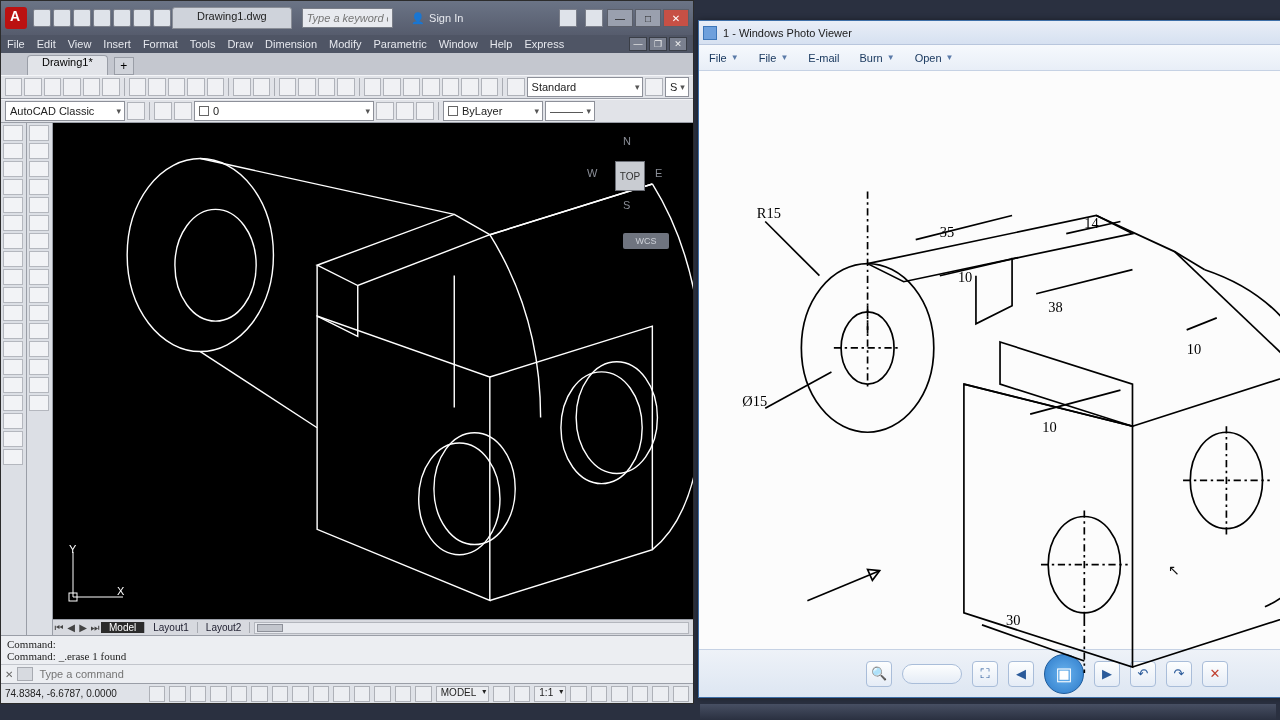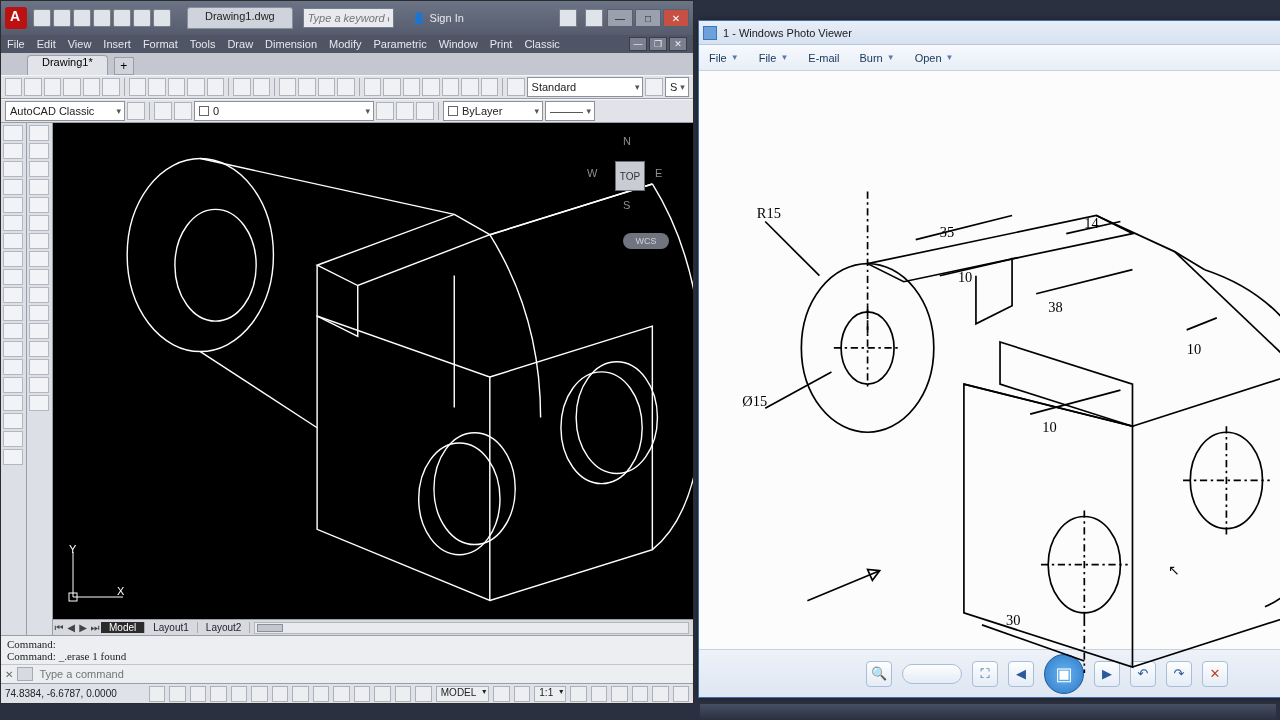--- a/index.html
+++ b/index.html
@@ -11,22 +11,22 @@
   position: absolute; left: 0; top: 0; width: 694px; height: 704px;
   background: #4b5160; border: 1px solid #2c2c2c; display: flex; flex-direction: column;
 }
 .acad-title { height: 34px; background: linear-gradient(#6b7486,#565c6d);
   display: flex; align-items: center; padding: 0 4px; }
 .acad-logo { width: 22px; height: 22px; background: #b11; border-radius: 3px; margin-right: 6px;
   position: relative; }
 .acad-logo::after { content:"A"; color:#fff; font-weight:bold; position:absolute; left:5px; top:1px; font-size:14px;}
 .qat { display:flex; gap:2px; }
 .qat .ic { width:18px; height:18px; background:#dfe3ea; border:1px solid #7b7f8a; border-radius:2px;}
-.doc-tab { margin-left:16px; height:22px; background:#cfd3db; border:1px solid #8a8e97;
-  font-size:11px; padding:2px 17px; color:#222; border-radius:3px 3px 0 0;}
+.doc-tab { margin-left:1px; height:22px; background:#cfd3db; border:1px solid #8a8e97;
+  font-size:11px; padding:2px 24px; color:#222; border-radius:3px 3px 0 0;}
 .search-kw { margin-left:10px; flex:1; max-width:150px; }
 .search-kw input { width:100%; height:20px; font-size:11px; font-style:italic;
   background:#e8eaef; border:1px solid #7a7e88; padding:0 4px; color:#555;}
 .signin { margin-left:18px; display:flex; align-items:center; gap:4px; font-size:11px; color:#e8eaef;}
 .title-spacer { flex:1; }
 .win-btns { display:flex; gap:2px; }
 .win-btns span { width:26px; height:18px; background:#9aa0ae; border:1px solid #5b5f6a;
   display:flex; align-items:center; justify-content:center; font-size:10px; color:#222;}
 .win-btns .cl { background:#c75045; color:#fff;}
 .menubar { height:18px; background:#4f5565; color:#e6e8ee; font-size:11px;
@@ -57,21 +57,21 @@
 .canvas { flex:1; background:#000; position:relative; overflow:hidden;}
 .viewcube { position:absolute; right:18px; top:8px; width:90px; height:90px; color:#8a8e97;}
 .viewcube .cube { position:absolute; left:30px; top:30px; width:30px; height:30px;
   background:#c9ccd2; border:1px solid #6c6f77; font-size:10px; display:flex;
   align-items:center;justify-content:center;color:#333;}
 .viewcube .n{position:absolute;left:38px;top:4px;font-size:11px;}
 .viewcube .s{position:absolute;left:38px;top:68px;font-size:11px;}
 .viewcube .w{position:absolute;left:2px;top:36px;font-size:11px;}
 .viewcube .e{position:absolute;left:70px;top:36px;font-size:11px;}
 .wcs-badge{position:absolute;right:24px;top:110px;width:46px;height:16px;background:#6f747f;
-  border-radius:8px;font-size:9px;color:#cfd2d9;display:flex;align-items:center;justify-content:center;}
+  border-radius:2px;font-size:9px;color:#cfd2d9;display:flex;align-items:center;justify-content:center;}
 .ucs { position:absolute; left:10px; bottom:10px; color:#fff; font-size:11px;}
 .ucs svg{overflow:visible}
 .model-svg { position:absolute; inset:0; }
 .model-svg path, .model-svg ellipse { fill:none; stroke:#fff; stroke-width:1.4; }
 .layout-tabs { height:16px; background:#d7d9df; border-top:1px solid #9a9ea7;
   display:flex; align-items:center; font-size:10px;}
 .layout-tabs .nav{width:12px;text-align:center;color:#444;}
 .layout-tabs .tab{padding:0 8px;border-right:1px solid #a8abb2;color:#223;}
 .layout-tabs .tab.active{background:#2b2b2b;color:#fff;}
 .layout-tabs .scroll{flex:1;height:12px;background:#e8eaef;border:1px solid #b3b6bd;margin:0 4px;position:relative;}
@@ -165,22 +165,22 @@
     <span>Edit</span>
     <span>View</span>
     <span>Insert</span>
     <span>Format</span>
     <span>Tools</span>
     <span>Draw</span>
     <span>Dimension</span>
     <span>Modify</span>
     <span>Parametric</span>
     <span>Window</span>
-    <span>Print</span>
-    <span>Classic</span>
+    <span>Help</span>
+    <span>Express</span>
     <div class="mdi-ctrl">
       <span>—</span>
       <span>❐</span>
       <span>✕</span>
     </div>
   </div>
 
   <div class="filetabs">
     <div class="ft">Drawing1*</div>
     <div class="plus">+</div>

